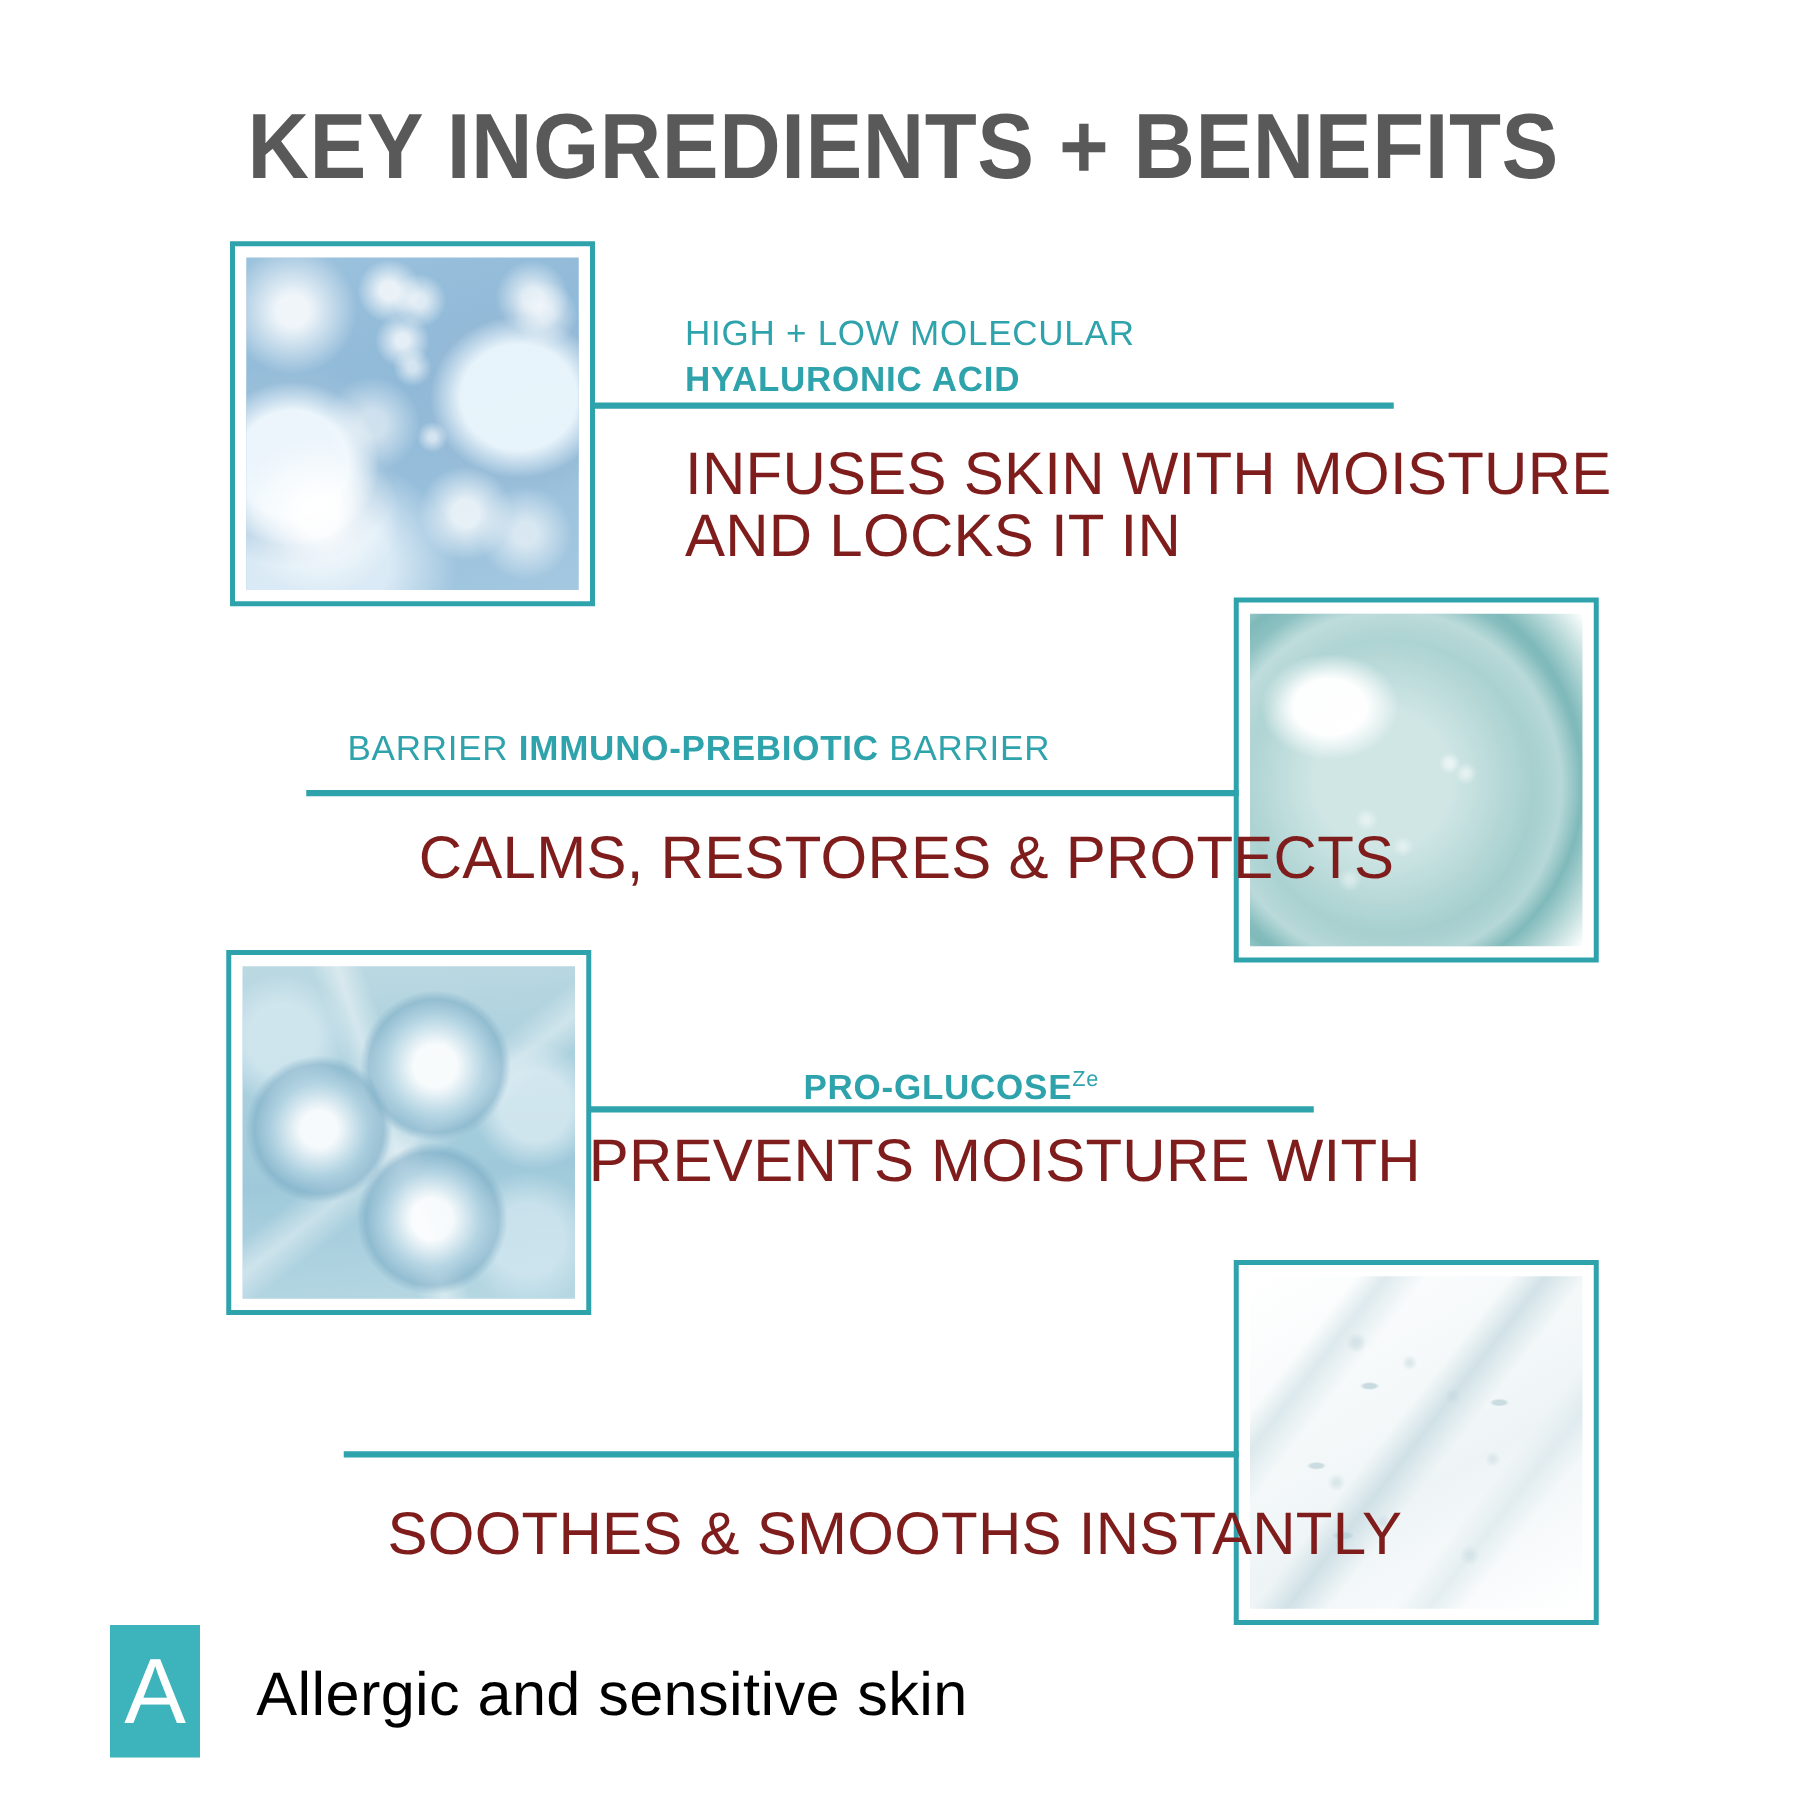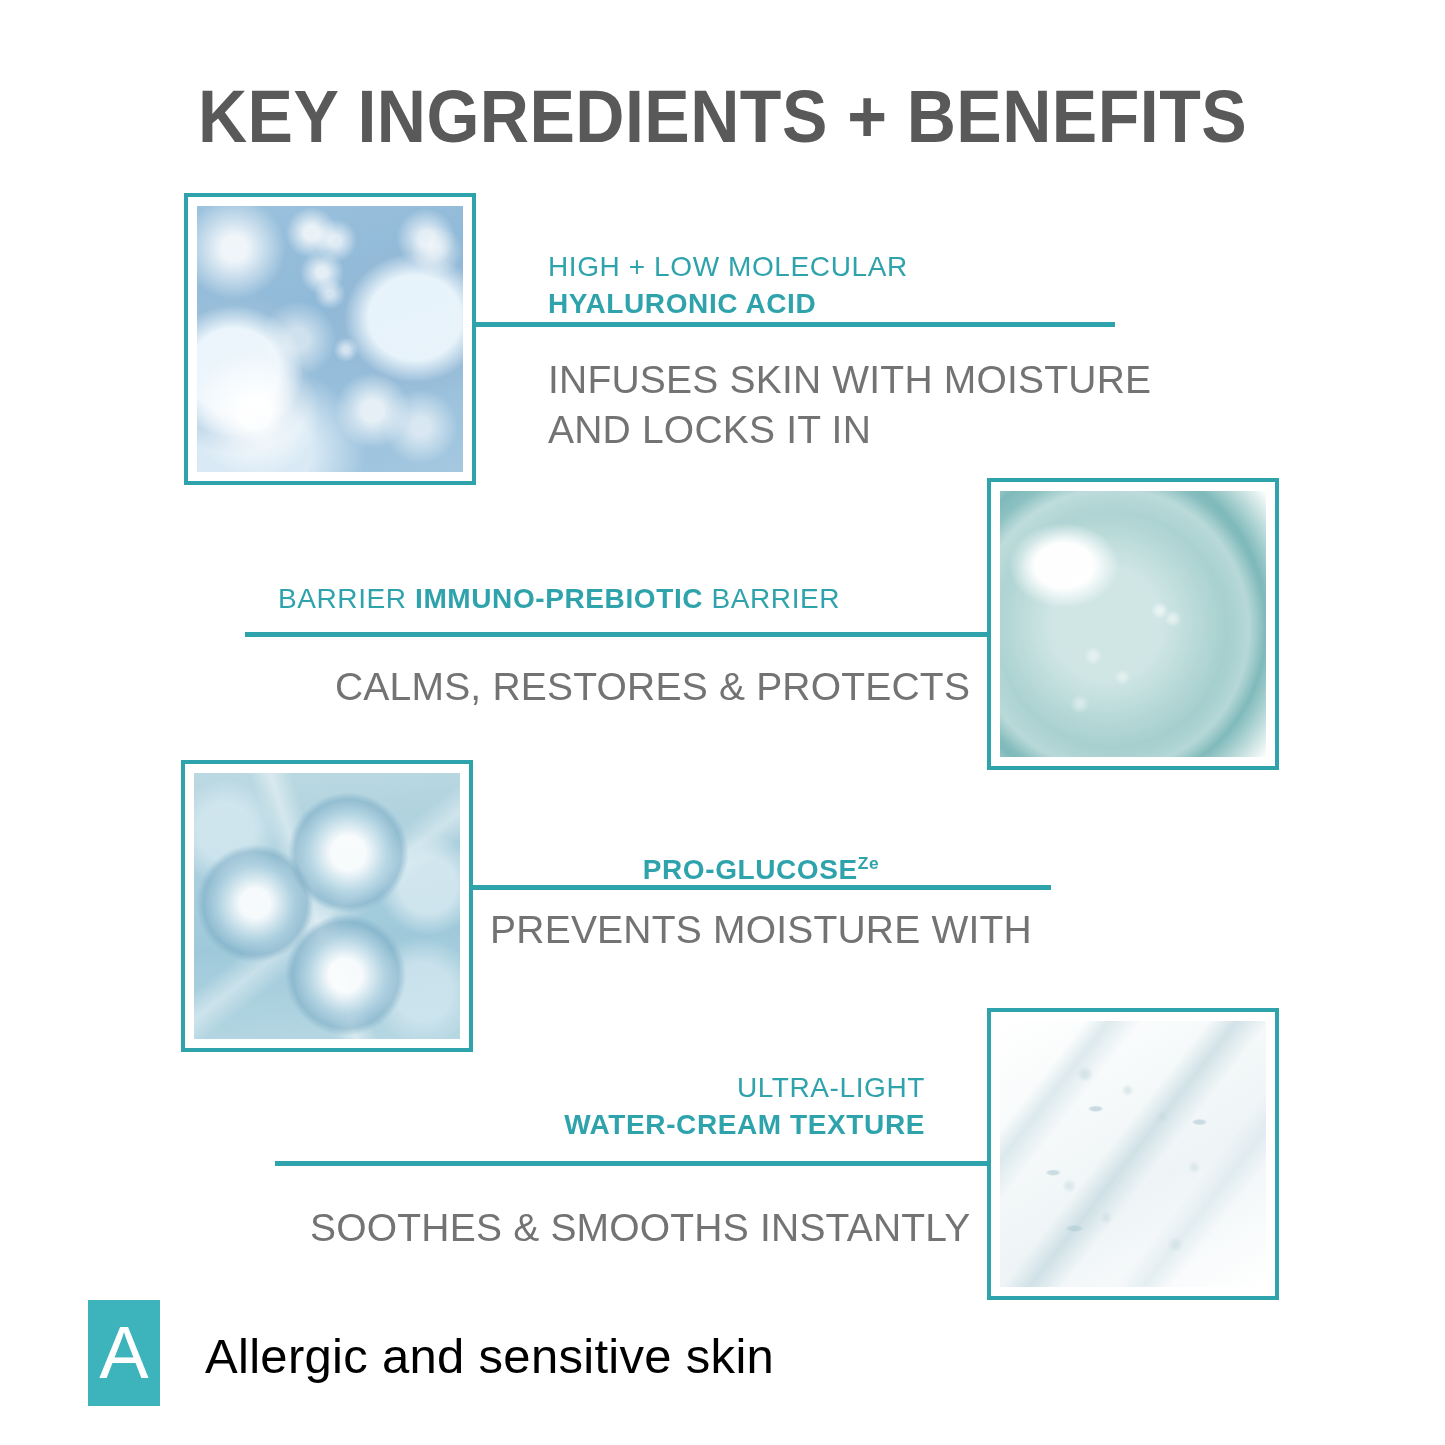--- a/index.html
+++ b/index.html
@@ -132,28 +132,28 @@
     color: #2FA3AC;
     font-size: 28px;
     letter-spacing: 0.6px;
     line-height: 37px;
     white-space: nowrap;
   }
   .ing-label .strong { font-weight: bold; margin-top: 39px; }
   .ing-label .sup {
     font-size: 0.62em;
     vertical-align: super;
-    font-weight: bold;
+    font-weight: normal;
     margin-top: 20px;
   }
 
   .benefit {
     position: absolute;
-    color: #737373;
-    font-size: 39px;
+    color: #7f1d1d;
+    font-size: 48px;
     line-height: 50px;
     letter-spacing: 0.2px;
     white-space: nowrap;
   }
 
   
   .footer-badge {
     position: absolute;
     left: 88px;
     top: 1300px;
@@ -224,24 +224,20 @@
 
   <div class="benefit" style="left:471px; top:905px; width:580px; text-align:center;">
     <span>PREVENTS MOISTURE WITH</span>
   </div>
 
   <div class="photo-frame" style="left:987px; top:1008px; width:292px; height:292px;">
     <div class="photo-inner ph-texture"></div>
   </div>
   <div class="rule" style="left:275px; top:1161px; width:716px;"></div>
 
-  <div class="ing-label" style="left:380px; top:1069px; width:545px; text-align:right;">
-    <span>ULTRA-LIGHT</span><br>
-    <span class="strong">WATER-CREAM TEXTURE</span>
-  </div>
 
   <div class="benefit" style="left:310px; top:1182px; width:630px; text-align:center;margin-top:21px;">
     <span>SOOTHES &amp; SMOOTHS INSTANTLY</span>
   </div>
 
   <div class="footer-badge">A</div>
   <div class="footer-text">Allergic and sensitive skin</div>
 
 </div>
 

